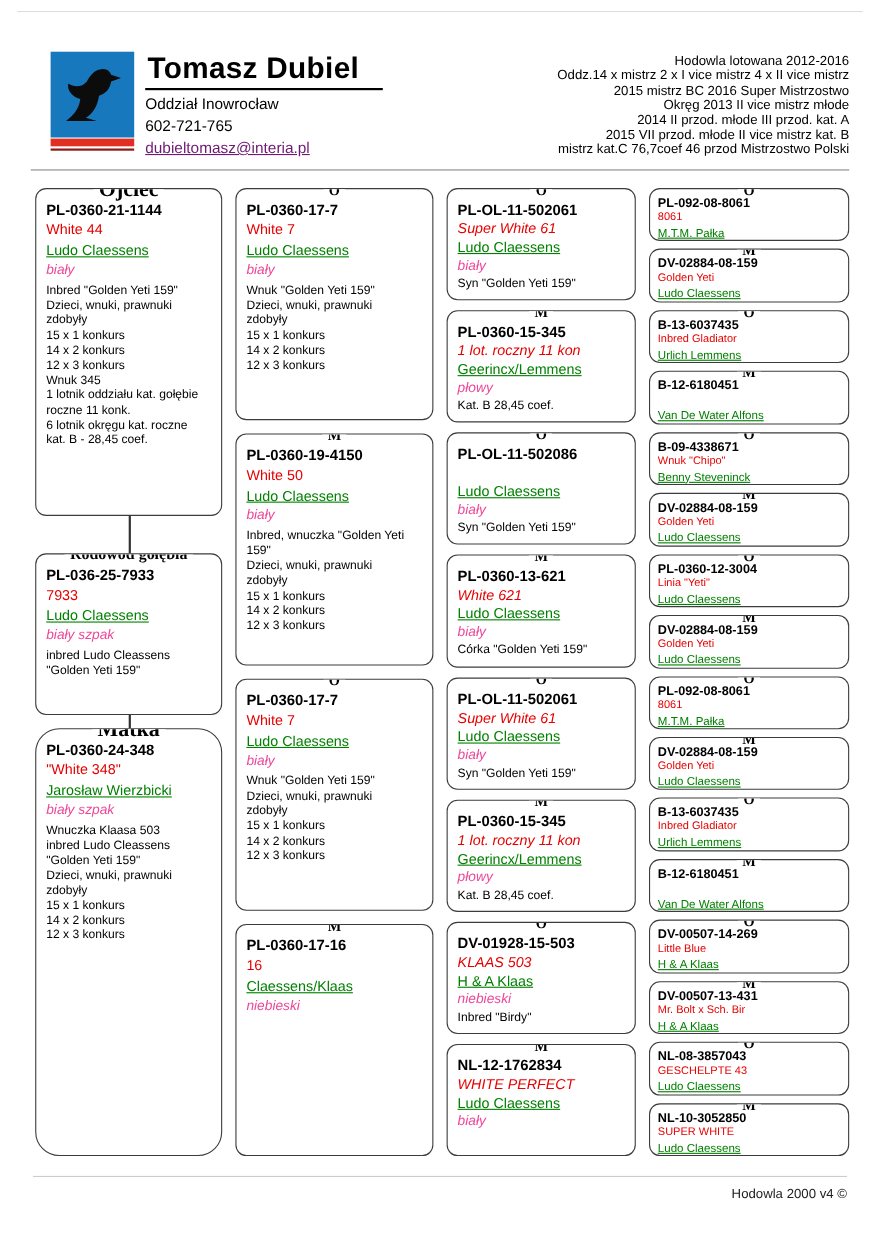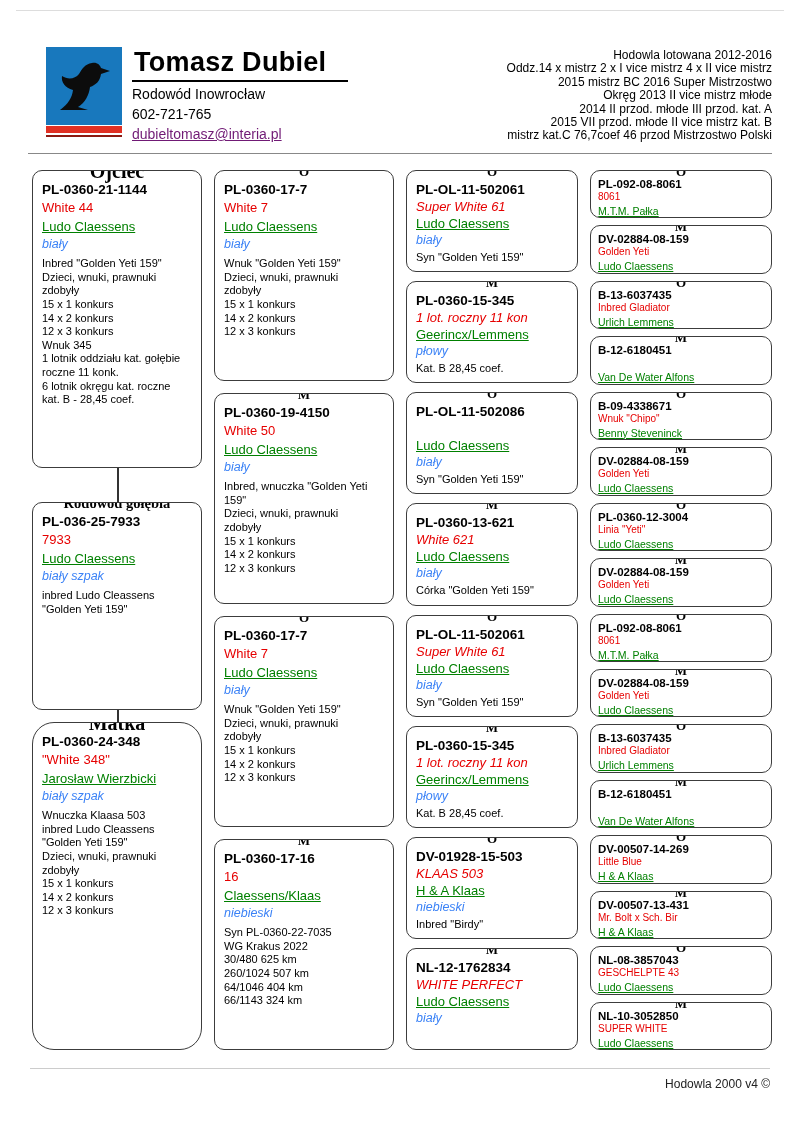--- a/index.html
+++ b/index.html
@@ -41,25 +41,25 @@
     background:#fff; padding:0 5px; font-family:"Liberation Serif", serif; font-weight:bold;
     font-size:13px; line-height:1; white-space:nowrap; }
   .bx { margin-top:0; }
   .tg { top:-2px; margin-top:-4px; }
   .tg.big { font-size:20px; margin-top:-8px; }
   .tg.mid { font-size:14.5px; margin-top:-5px; }
 
   .rg { font-weight:bold; font-size:13.5px; margin:2px 0 3px; }
   .nm { color:#e60000; font-size:13px; min-height:16px; margin-bottom:3px; }
   .fc { color:#008000; font-size:13px; text-decoration:underline; margin-bottom:3px; }
-  .cl { color:#3b82f6; font-size:12.5px; font-style:italic; margin-bottom:6px; }
+  .cl { color:#ec4899; font-size:12.5px; font-style:italic; margin-bottom:6px; }
   .ds { font-size:11px; line-height:1.24; white-space:pre-line; }
 
   .father { height:298px; }
-  .subject { height:208px; }
+  .subject { height:147px; }
   .mother { flex:1;border-radius:22px; }
   .conn { position:relative; }
   .conn .vl { position:absolute; left:50%; top:0; bottom:0; width:0; border-left:2px solid #333; }
   .conn1 { height:34px; }
   .conn2 { height:12px; }
 
   .c-3 .rg { margin-bottom:2px; }
   .c-3 .nm { margin-bottom:2px; min-height:15px;font-style:italic; }
   .c-3 .fc { margin-bottom:2px; }
   .c-3 .cl { margin-bottom:4px; }
@@ -84,21 +84,21 @@
       <div class="logo-blue">
         <svg viewBox="0 0 64 64" aria-hidden="true">
           <path d="M8 56 C16 50 20 44 21 36 C13 34 9 28 10 22 C16 26 23 25 27 20 C30 15 33 10 40 9 C45 8 48 11 49 14 L58 17 L49 20 C48 27 44 31 38 33 C37 41 33 49 26 53 L36 56 Z"></path>
         </svg>
       </div>
       <div class="logo-red"></div>
       <div class="logo-darkred"></div>
     </div>
     <div class="hdr-left">
       <div class="breeder-name">Tomasz Dubiel</div>
-      <div class="club">Rodowód Inowrocław</div>
+      <div class="club">Oddział Inowrocław</div>
       <div class="phone">602-721-765</div>
       <a class="email">dubieltomasz@interia.pl</a>
     </div>
     <div class="hdr-right">Hodowla lotowana 2012-2016
 Oddz.14 x mistrz 2 x I vice mistrz 4 x II vice mistrz
 2015 mistrz BC 2016 Super Mistrzostwo
 Okręg 2013 II vice mistrz młode
 2014 II przod. młode III przod. kat. A
 2015 VII przod. młode II vice mistrz kat. B
 mistrz kat.C 76,7coef 46 przod Mistrzostwo Polski</div>
@@ -203,26 +203,20 @@
 15 x 1 konkurs
 14 x 2 konkurs
 12 x 3 konkurs</div>
       </section>
       <section class="bx">
         <span class="tg">M</span>
         <div class="rg">PL-0360-17-16</div>
         <div class="nm">16</div>
         <div class="fc">Claessens/Klaas</div>
         <div class="cl">niebieski</div>
-        <div class="ds">Syn PL-0360-22-7035
-WG Krakus 2022
-30/480 625 km
-260/1024 507 km
-64/1046 404 km
-66/1143 324 km</div>
       </section>
     </div>
 
     <div class="col c-3">
       <section class="bx">
         <span class="tg">O</span>
         <div class="rg">PL-OL-11-502061</div>
         <div class="nm">Super White 61</div>
         <div class="fc">Ludo Claessens</div>
         <div class="cl">biały</div>

